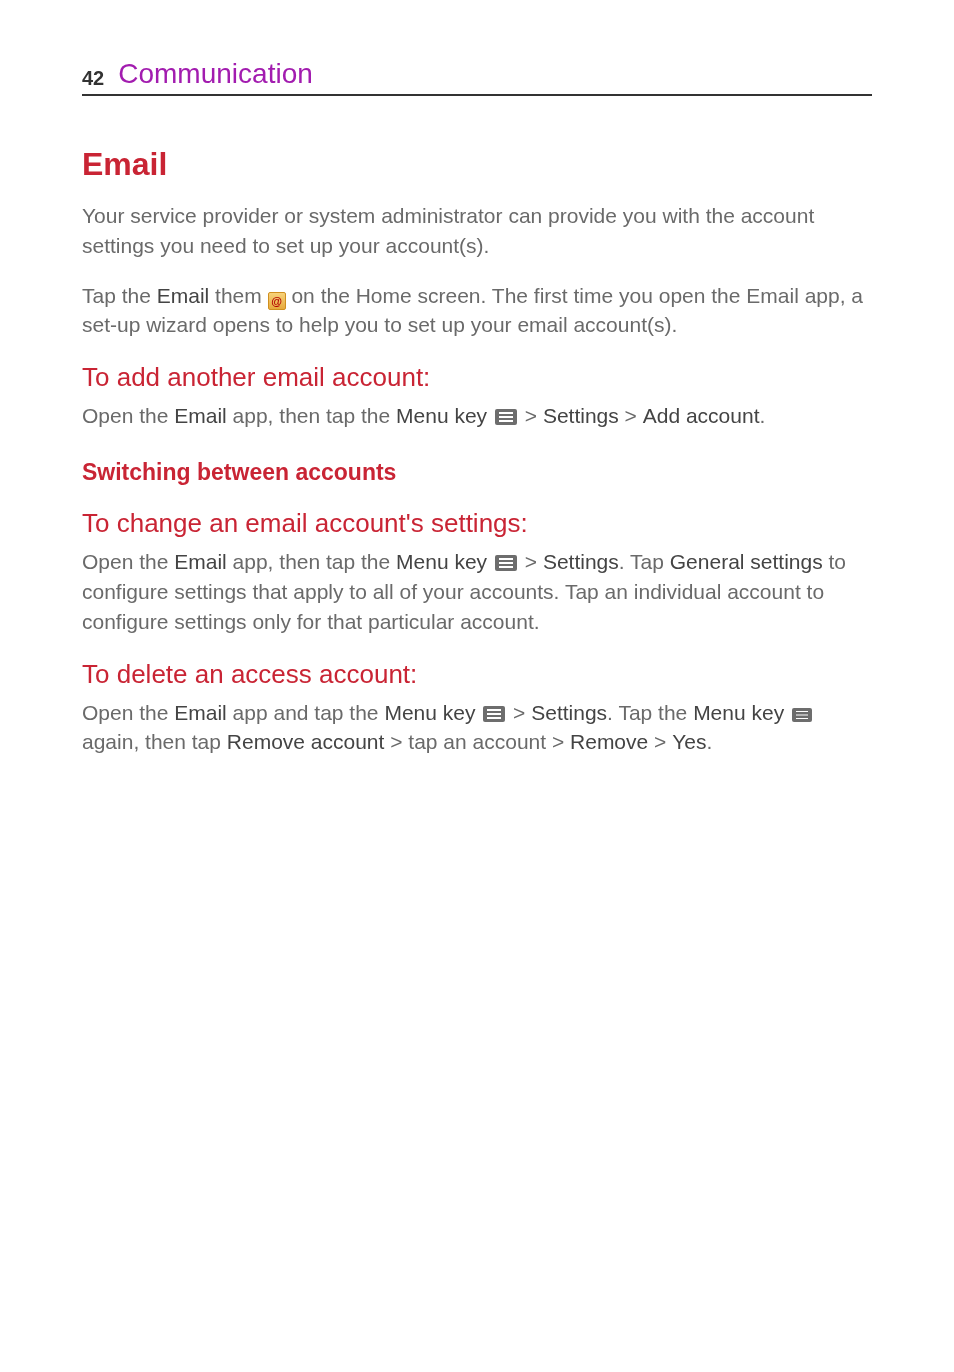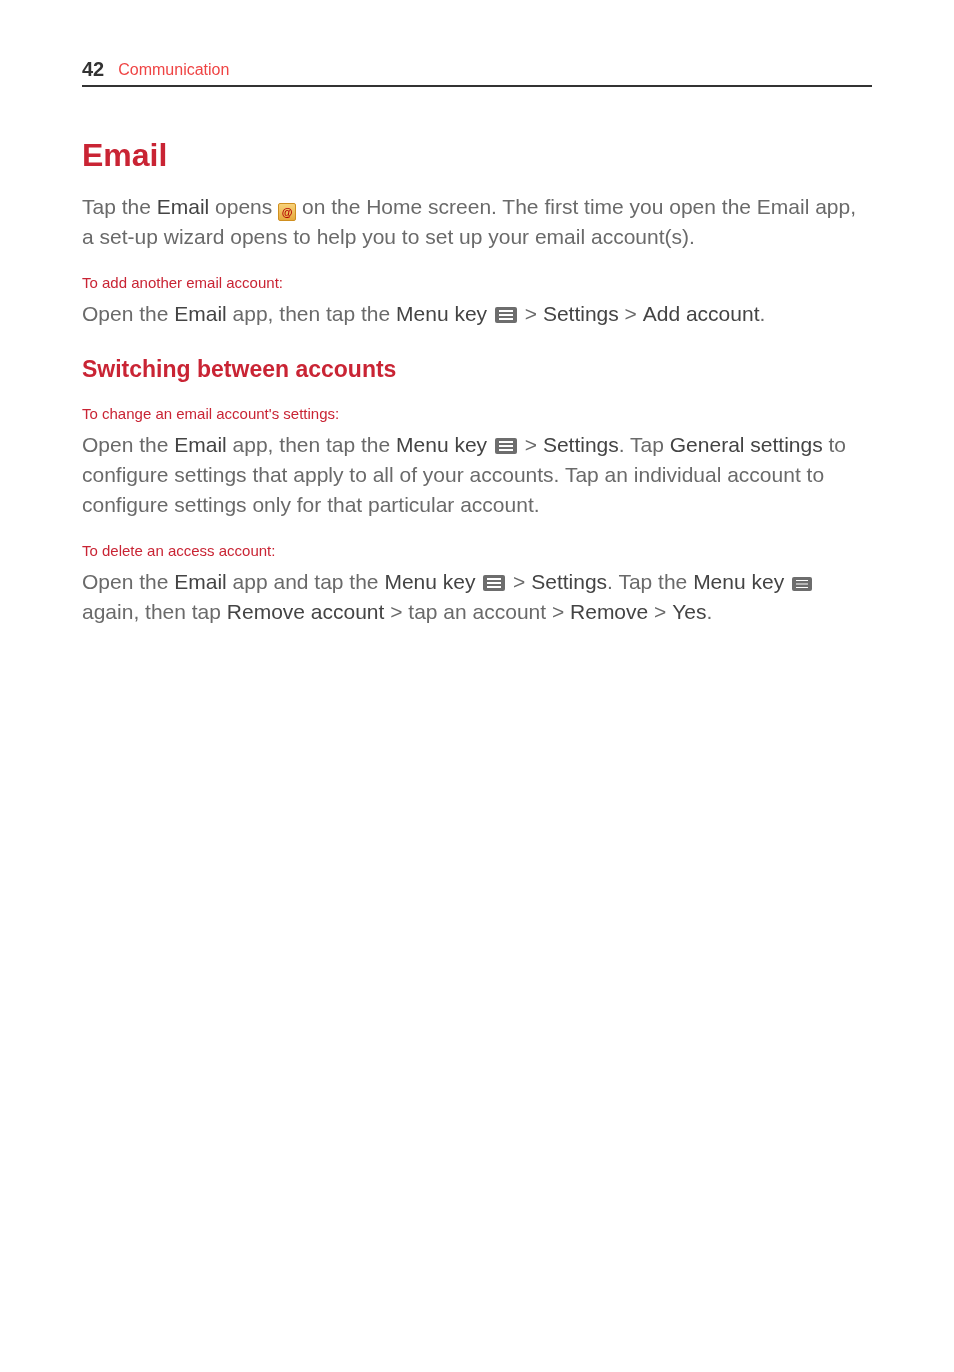--- a/index.html
+++ b/index.html
@@ -10,35 +10,35 @@
       font-family: "Helvetica Neue", Helvetica, Arial, sans-serif;
       color: #5e5e5e;
       font-weight: 300;
       position: relative;
     }
     .page {
       padding: 58px 82px 60px 82px;
     }
     .header {
       display: flex;
-      align-items: center;
+      align-items: flex-end;
       border-bottom: 2px solid #333;
       padding-bottom: 4px;
       margin-bottom: 50px;
     }
     .page-num {
       font-size: 20px;
       font-weight: 600;
       color: #333;
       margin-right: 14px;
     }
     .chapter-title {
-      font-size: 16px;
+      font-size: 28px;
       font-weight: 400;
-      color: #ef4444;
+      color: #a21caf;
     }
     h1.section-title {
       font-size: 32px;
       font-weight: 700;
       color: #c92434;
       margin-bottom: 18px;
     }
     p.body {
       font-size: 21px;
       line-height: 1.42;
@@ -47,21 +47,21 @@
       font-weight: 300;
     }
     h2.subsection {
       font-size: 23px;
       font-weight: 700;
       color: #c92434;
       margin-top: 28px;
       margin-bottom: 10px;
     }
     h3.subsubsection {
-      font-size: 15px;
+      font-size: 26px;
       font-weight: 400;
       color: #c92434;
       margin-top: 22px;
       margin-bottom: 8px;
     }
     .semibold { color: #444; font-weight: 500; }
     .icon-email {
       display: inline-block;
       width: 18px;
       height: 18px;
@@ -118,23 +118,24 @@
 
 <div class="page">
 
   <div class="header">
     <span class="page-num">42</span>
     <span class="chapter-title">Communication</span>
   </div>
 
   <h1 class="section-title">Email</h1>
 
+  <p class="body">Your service provider or system administrator can provide you with the account settings you need to set up your account(s).</p>
 
   <p class="body">
-    <span>Tap the </span><span class="semibold">Email</span><span> opens </span><span class="icon-email">@</span><span> on the Home screen. The first time you open the Email app, a set-up wizard opens to help you to set up your email account(s).</span>
+    <span>Tap the </span><span class="semibold">Email</span><span> them </span><span class="icon-email">@</span><span> on the Home screen. The first time you open the Email app, a set-up wizard opens to help you to set up your email account(s).</span>
   </p>
 
   <h3 class="subsubsection">To add another email account:</h3>
   <p class="body">
     <span>Open the </span><span class="semibold">Email</span><span> app, then tap the </span><span class="semibold">Menu key</span><span> </span><span class="icon-menu"></span><span> &gt; </span><span class="semibold">Settings</span><span> &gt; </span><span class="semibold">Add account</span><span>.</span>
   </p>
 
   <h2 class="subsection">Switching between accounts</h2>
 
   <h3 class="subsubsection">To change an email account's settings:</h3>

